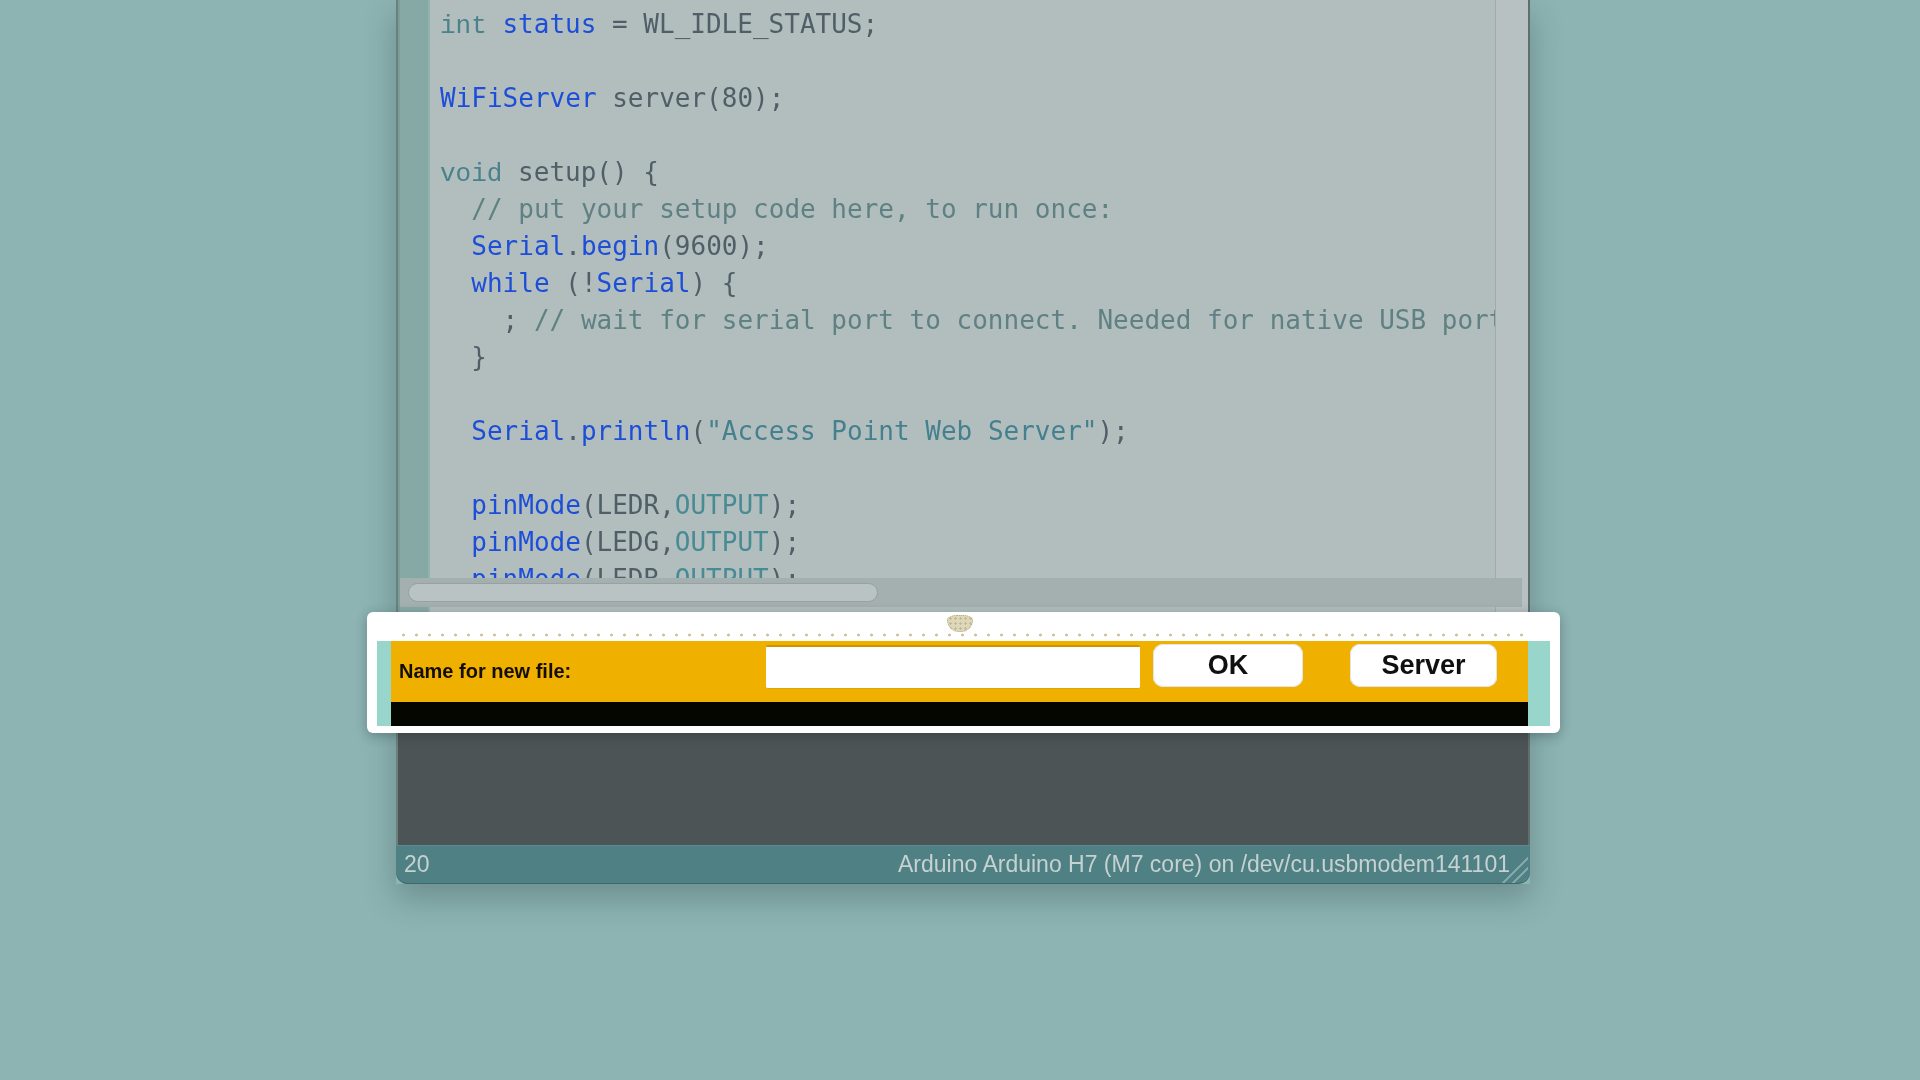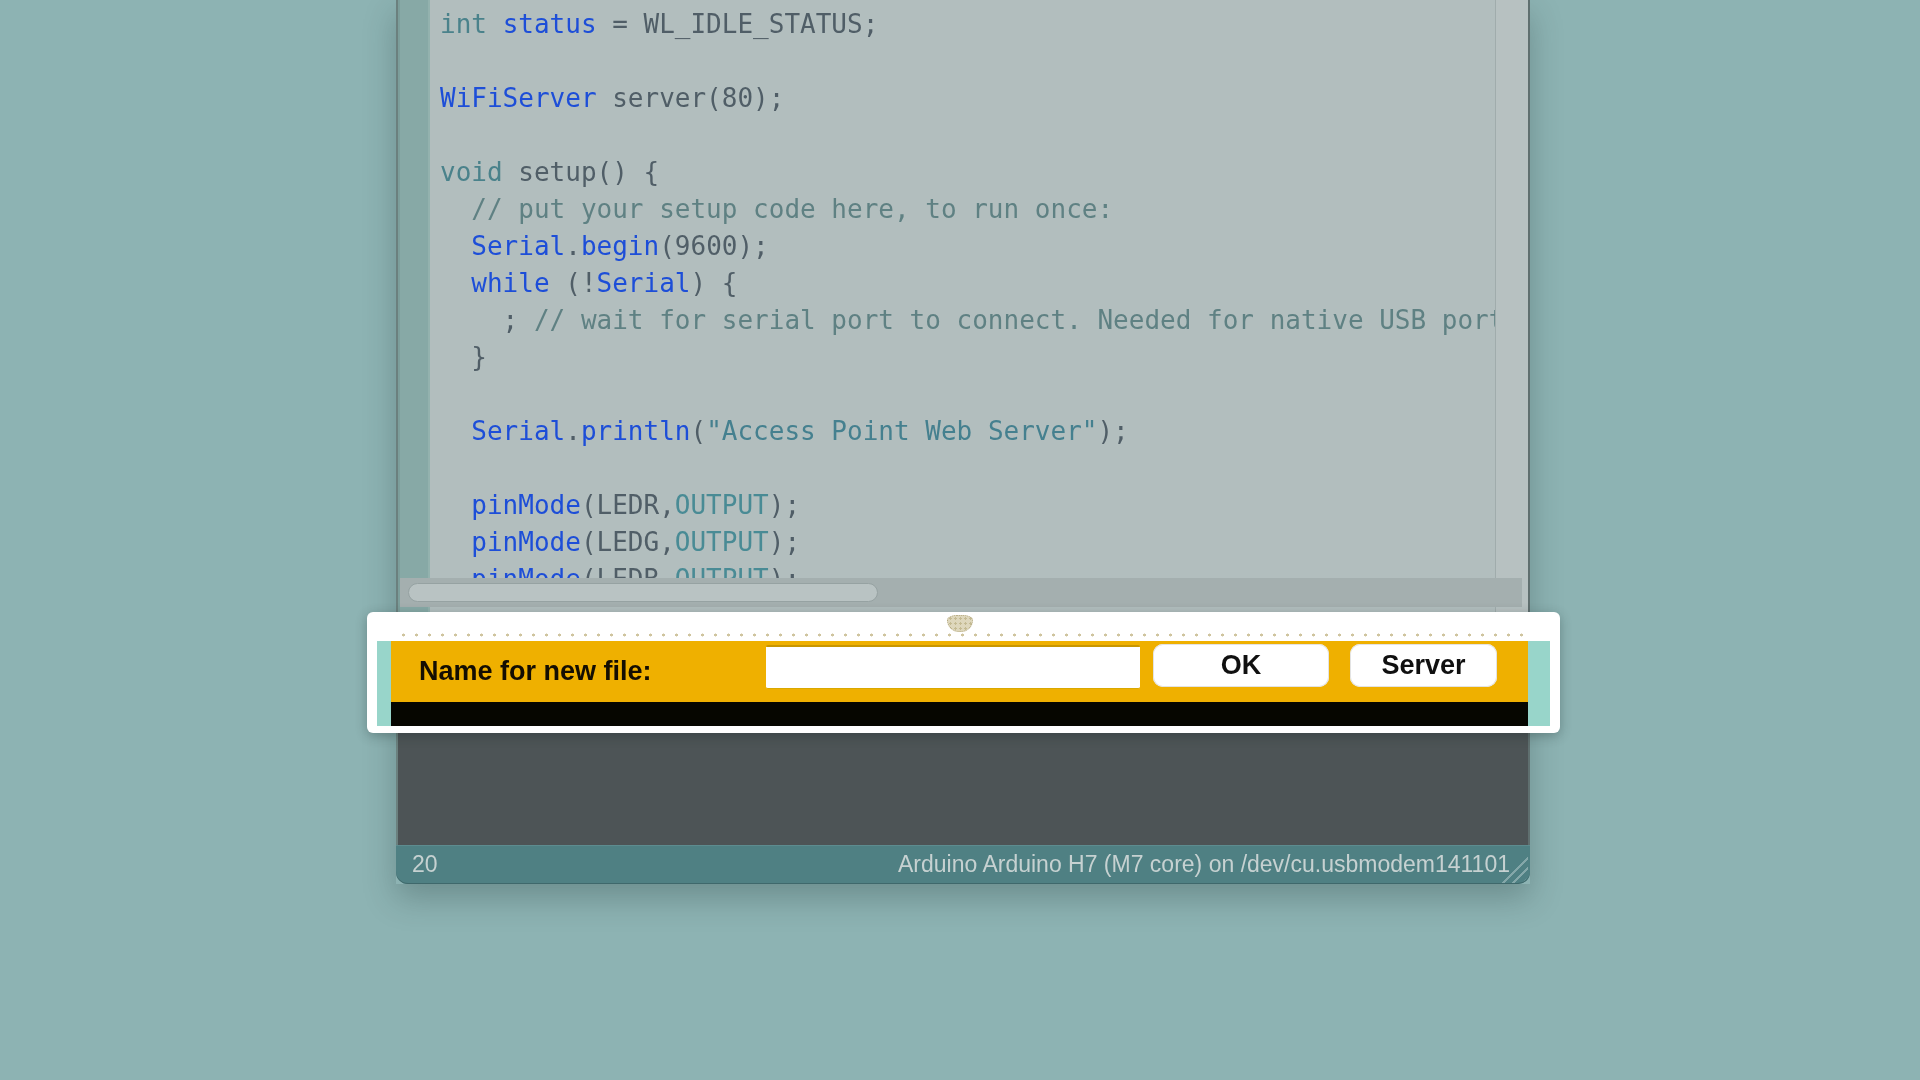--- a/index.html
+++ b/index.html
@@ -13,65 +13,65 @@
   .edge-left{position:absolute;left:0;top:0;width:2px;height:845px;background:#6b807e;}
   .edge-right{position:absolute;left:1132px;top:0;width:2px;height:845px;background:#5f6f6f;}
   .chrome-left{position:absolute;left:2px;top:0;width:32px;height:733px;background:#87a9a6;
                box-shadow:inset -2px 0 0 #93b2ae, inset 2px 0 0 #7c9e9b;}
   .editor{position:absolute;left:34px;top:0;width:1065px;height:613px;background:#b2bebe;overflow:hidden;}
   .vscroll{position:absolute;left:1099px;top:0;width:33px;height:613px;background:#b7c1c1;border-left:1px solid #a0acac;}
 
   .code{position:absolute;left:10px;top:6px;white-space:pre;
         font-family:"DejaVu Sans Mono",monospace;font-size:26px;line-height:37px;color:#505e67;}
   .code-line{height:37px;}
-  .tk-kw{color:#4a828b;}   
+  .tk-kw{color:#4a828b;font-family:Liberation Mono, monospace;}   
   .tk-fl{color:#1d4ed8;}   
   .tk-fn{color:#1d4ed8;}   
   .tk-pl{color:#505e67;}   
   .tk-cm{color:#5f8183;}   
   .tk-st{color:#45808f;}   
   .tk-cn{color:#498b95;}   
 
   .hscroll{position:absolute;left:4px;top:578px;width:1122px;height:29px;background:#a4afaf;}
   .hscroll-thumb{position:absolute;left:8px;top:5px;width:470px;height:19px;background:#b9c3c3;
                  border:1px solid #96a2a2;border-radius:10px;}
 
   .console{position:absolute;left:2px;top:700px;width:1130px;height:145px;background:var(--console,#4d5456);}
 
   .statusbar{position:absolute;left:0;top:845px;width:1134px;height:39px;background:var(--status,#4f8083);
              border-radius:0 0 12px 12px;box-shadow:inset 0 -1px 0 #3f686b, inset 0 1px 0 #5d8c8f;
              display:flex;align-items:center;color:#c6d1d1;font-size:23px;}
-  .status-left{padding-left:16px;}
+  .status-left{padding-left:8px;}
   .status-right{margin-left:auto;padding-right:20px;}
   .resize-grip{position:absolute;right:2px;bottom:1px;width:28px;height:28px;
                background:repeating-linear-gradient(135deg,rgba(230,240,240,.35) 0 2px,transparent 2px 7px);
                clip-path:polygon(100% 0,100% 100%,0 100%);border-bottom-right-radius:10px;}
 
   
   .frame{position:absolute;left:367px;top:612px;width:1193px;height:121px;background:#ffffff;
          border-radius:6px;z-index:10;box-shadow:0 3px 12px rgba(20,35,35,.30);}
   .divider-dots{position:absolute;left:30px;top:21px;width:1130px;height:4px;
                 background-image:radial-gradient(circle,#cfc49e 1.4px,transparent 1.6px);
                 background-size:13px 4px;background-repeat:repeat-x;}
   .divider-grip{position:absolute;left:580px;top:3px;width:26px;height:17px;background:#ded7bc;
                 border:1px dotted #b3a87f;border-radius:40% 40% 48% 48% / 30% 30% 72% 72%;
                 background-image:radial-gradient(circle,#c4ba92 1px,transparent 1.2px);background-size:5px 5px;}
   .pad-teal-left{position:absolute;left:10px;top:29px;width:14px;height:85px;background:var(--hl,#98d5ca);}
   .pad-teal-right{position:absolute;left:1161px;top:29px;width:22px;height:85px;background:var(--hl,#98d5ca);}
   .promptbar{position:absolute;left:24px;top:29px;width:1137px;height:61px;background:var(--yellow,#efb000);}
-  .prompt-label{position:absolute;left:28px;top:0;height:61px;line-height:61px;
-                font-size:27px;font-weight:700;color:#140e02;}
+  .prompt-label{position:absolute;left:8px;top:0;height:61px;line-height:61px;
+                font-size:20px;font-weight:700;color:#140e02;}
   .prompt-input{position:absolute;left:375px;top:4px;width:374px;height:44px;background:#ffffff;
                 border:none;border-top:2px solid #c89600;border-bottom:1px solid #d9a800;border-radius:2px;
                 font-size:26px;font-family:"Liberation Sans",sans-serif;padding:0 10px;outline:none;}
   .btn{position:absolute;top:3px;height:43px;background:#ffffff;border:none;border-radius:10px;
        font-family:"Liberation Sans",sans-serif;font-size:27px;font-weight:600;color:#101010;
        display:flex;align-items:center;justify-content:center;cursor:pointer;
        box-shadow:inset 0 0 0 1px #e3e3e3;}
-  .btn-ok{left:762px;width:176px;}
+  .btn-ok{left:762px;width:150px;}
   .btn-cancel{left:959px;width:147px;}
   .blackbar{position:absolute;left:24px;top:90px;width:1137px;height:24px;background:#060600;}
 </style>
 </head>
 <body>
 
 <div class="canvas" style="--yellow: #efb000; --canvas: #8db3b3; --status: #4f8083; --console: #4d5456; --hl: #98d5ca;">
 
   <div class="window">
     <div class="chrome-left"></div>

